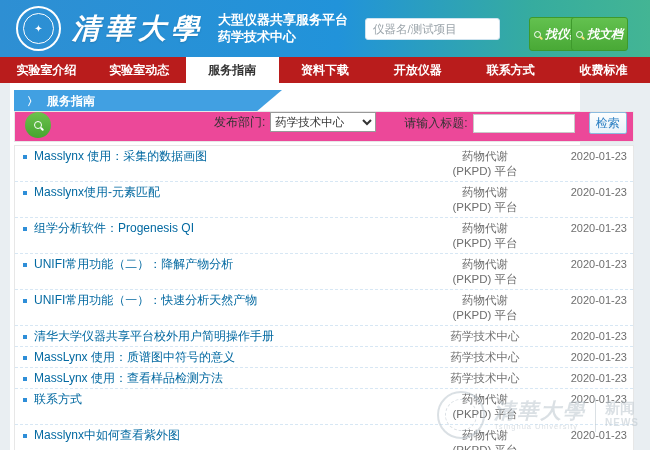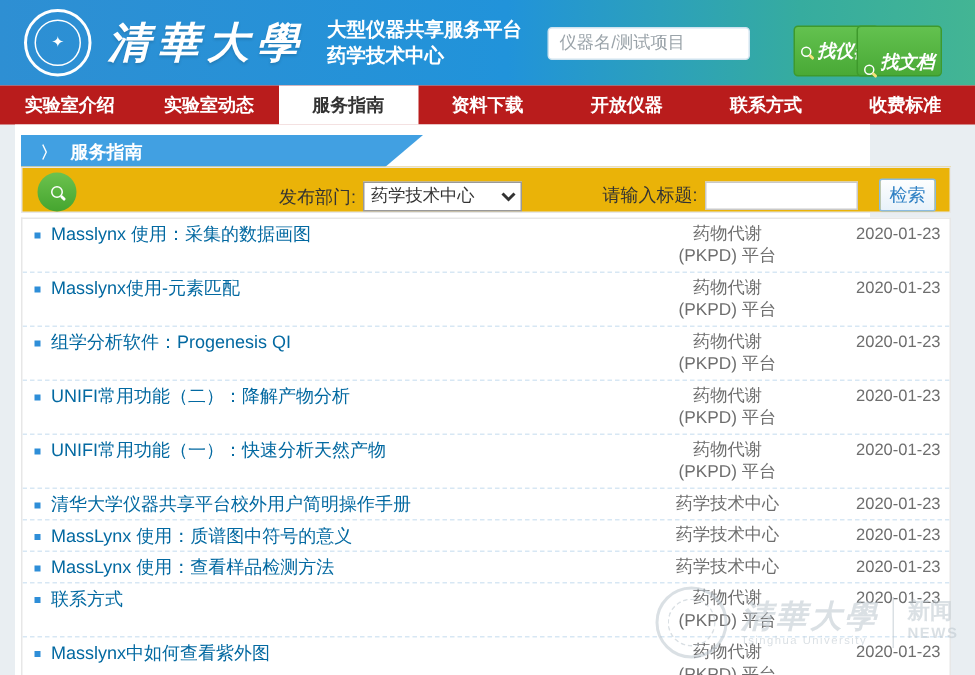--- a/index.html
+++ b/index.html
@@ -42,21 +42,21 @@
   .hdr-search::placeholder { color:#9aa3a9; }
   .green-btn {
     position:absolute; top:17px; height:34px; width:57px;
     background:linear-gradient(#63c14f,#49a936);
     border:1px solid #3e9a2c; border-radius:3px;
     color:#fff; font-size:12px; font-weight:bold;
     display:flex; align-items:center; justify-content:center; gap:4px;
     cursor:pointer;
     font-style:italic;
   }
-  .green-btn.b1 { left:529px; } .green-btn.b2 { left:571px;align-items:flex-end; }
+  .green-btn.b1 { left:529px; } .green-btn.b2 { left:571px; }
   .mag { position:relative; width:7px; height:7px; border:1.6px solid #fff; border-radius:50%; display:inline-block; }
   .mag::after { content:""; position:absolute; width:2px; height:4px; background:#f3e27a; right:-2px; bottom:-3px; transform:rotate(-45deg); border-radius:1px; }
 
   
   .main-nav {
     position:absolute; left:0; top:57px; width:650px; height:26px;
     background:#b91c1c; display:flex;
   }
   .nav-item {
     flex:1; display:flex; align-items:center; justify-content:center;
@@ -72,22 +72,22 @@
   .breadcrumb {
     position:absolute; left:4px; top:7px; width:268px; height:22px;
     background:#41a0e2; color:#fff; font-size:12px; font-weight:bold;
     line-height:22px; padding-left:13px;
     clip-path:polygon(0 0,100% 0,calc(100% - 26px) 100%,0 100%);
   }
   .breadcrumb .chev { font-size:11px; margin-right:9px; font-weight:bold; }
 
   .filter-bar {
     position:absolute; left:4px; top:28px; width:620px; height:31px;
-    border:1px solid #e7e7e7; background:#eab308;
-    display:flex; align-items:flex-end;
+    border:1px solid #e7e7e7; background:#ec4899;
+    display:flex; align-items:flex-start;gap:28px;
   }
   .filter-mag {
     margin-left:10px; width:26px; height:26px; border-radius:50%;
     background:linear-gradient(#6cc24e,#45a52f);
     display:flex; align-items:center; justify-content:center; cursor:pointer; flex:none;
   }
   .filter-mag .mag { width:8px; height:8px; }
   .filter-mag .mag::after { background:#fff; }
   .dept-group { margin-left:135px; display:flex; align-items:center; }
   .f-label { font-size:12px; color:#333; white-space:nowrap; }

